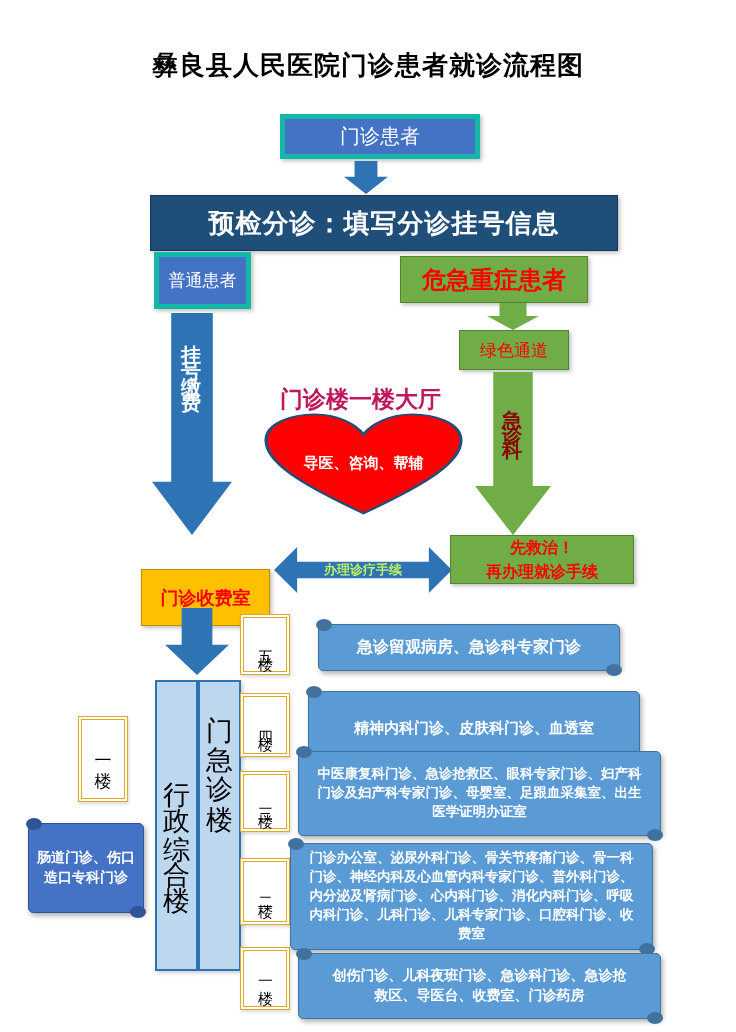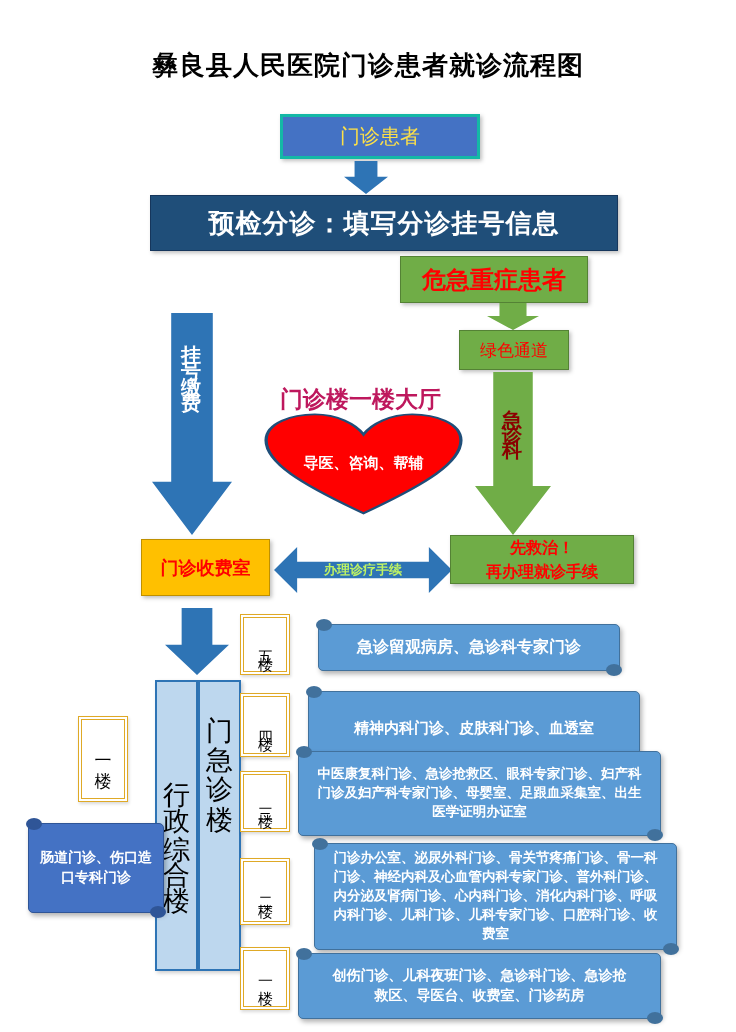--- a/index.html
+++ b/index.html
@@ -4,21 +4,21 @@
 <style>
   * { margin: 0; padding: 0; box-sizing: border-box; }
   html, body { background: #ffffff; }
   body { font-family: "Liberation Sans", "DejaVu Sans", sans-serif; }
   .canvas { position: relative; width: 736px; height: 1032px; background: #fff; overflow: hidden; margin: 0 auto; }
   .abs { position: absolute; margin-top: 20px; }
 
   .title { width: 736px; top: 28px; left: 0; text-align: center; font-size: 26px; font-weight: bold; color: #000; letter-spacing: 1px; }
 
   .box { display: flex; align-items: center; justify-content: center; text-align: center; box-shadow: 2px 2px 4px rgba(0,0,0,0.25); }
-  .blue-box { background: #4472C4; border: 3px solid #14b8a6; color: #fde047; }
+  .blue-box { background: #4472C4; border: 5px solid #14b8a6; color: #ffffff; }
   .darkblue-box { background: #1F4E79; border: 1px solid #16365C; color: #fff; font-weight: bold; }
   .green-box { background: #70AD47; border: 1px solid #548235; color: #FF0000; }
   .orange-box { background: #FFC000; border: 1px solid #BF9000; color: #FF0000; font-weight: bold; }
 
   .arrow { background: #2E74B5; }
   .arrow.green { background: #70AD47; }
   .arr-small { clip-path: polygon(24% 0, 76% 0, 76% 48%, 100% 48%, 50% 100%, 0 48%, 24% 48%); }
   .arr-mid   { clip-path: polygon(26% 0, 74% 0, 74% 55%, 100% 55%, 50% 100%, 0 55%, 26% 55%); }
   .arr-long  { clip-path: polygon(24% 0, 76% 0, 76% 76%, 100% 76%, 50% 100%, 0 76%, 24% 76%); }
   .arr-er    { clip-path: polygon(24% 0, 76% 0, 76% 70%, 100% 70%, 50% 100%, 0 70%, 24% 70%); }
@@ -57,20 +57,21 @@
 <div class="canvas">
 
   <div class="abs title">彝良县人民医院门诊患者就诊流程图</div>
 
   <div class="abs box blue-box" style="left:280px; top:94px; width:200px; height:45px; font-size:20px;">门诊患者</div>
 
   <div class="abs arrow arr-small" style="left:344px; top:141px; width:44px; height:33px;"></div>
 
   <div class="abs box darkblue-box" style="left:150px; top:175px; width:468px; height:56px; font-size:26px; letter-spacing:1px;">预检分诊：填写分诊挂号信息</div>
 
+  <div class="abs box blue-box" style="left:154px; top:232px; width:97px; height:57px; font-size:17px;">普通患者</div>
 
   <div class="abs box green-box" style="left:400px; top:236px; width:188px; height:47px; font-size:24px; font-weight:bold;">危急重症患者</div>
 
   <div class="abs arrow green arr-small" style="left:487px; top:283px; width:52px; height:27px;"></div>
 
   <div class="abs box green-box" style="left:459px; top:310px; width:110px; height:40px; font-size:17px;">绿色通道</div>
 
   <div class="abs arrow arr-long" style="left:152px; top:293px; width:80px; height:222px;">
     <span class="vtext" style="position:absolute; left:50%; transform:translateX(-50%); top:16px; color:#fff; font-size:20px; font-weight:bold; letter-spacing:16px;">挂号缴费</span>
   </div>
@@ -81,21 +82,21 @@
     <svg viewBox="0 0 100 90" preserveAspectRatio="none">
       <path d="M50,86 C19,61 2,43 2,24 C2,9 15,2 26,2 C37,2 46,10 50,19 C54,10 63,2 74,2 C85,2 98,9 98,24 C98,43 81,61 50,86 Z" fill="#FF0000" stroke="#1F4E79" stroke-width="1.6"></path>
     </svg>
     <div class="heart-label">导医、咨询、帮辅</div>
   </div>
 
   <div class="abs arrow green arr-er" style="left:475px; top:352px; width:76px; height:163px;">
     <span class="vtext" style="position:absolute; left:50%; transform:translateX(-50%); top:22px; color:#8B0000; font-size:20px; font-weight:bold; letter-spacing:15px;">急诊科</span>
   </div>
 
-  <div class="abs box orange-box" style="left:141px; top:519px; width:129px; height:57px; font-size:18px;">门诊收费室</div>
+  <div class="abs box orange-box" style="left:141px; top:549px; width:129px; height:57px; font-size:18px;">门诊收费室</div>
 
   <div class="abs arrow arr-dbl" style="left:274px; top:527px; width:178px; height:46px;">
     <span style="color:#bef264; font-size:13px; font-weight:bold;">办理诊疗手续</span>
   </div>
 
   <div class="abs box green-box" style="left:450px; top:515px; width:184px; height:49px; font-size:16px; font-weight:bold; flex-direction:column; line-height:1.5;">
     <div>先救治！</div>
     <div>再办理就诊手续</div>
   </div>
 
@@ -106,21 +107,21 @@
   </div>
 
   <div class="abs building" style="left:198px; top:660px; width:43px; height:291px; align-items:flex-start;">
     <span class="vtext" style="letter-spacing:30px; padding-top:12px;">门急诊楼</span>
   </div>
 
   <div class="abs frame" style="left:78px; top:696px; width:50px; height:86px;">
     <span class="vtext" style="font-size:17px; letter-spacing:8px;">一楼</span>
   </div>
 
-  <div class="abs scroll deep-scroll" style="left:28px; top:803px; width:136px; height:90px; font-size:14px; padding:6px 8px;">肠道门诊、伤口造口专科门诊</div>
+  <div class="abs scroll deep-scroll" style="left:28px; top:803px; width:116px; height:90px; font-size:14px; padding:6px 8px;">肠道门诊、伤口造口专科门诊</div>
 
   <div class="abs frame" style="left:240px; top:594px; width:50px; height:61px;">
     <span class="vtext" style="font-size:15px; letter-spacing:6px;">五楼</span>
   </div>
   <div class="abs frame" style="left:240px; top:673px; width:50px; height:64px;">
     <span class="vtext" style="font-size:15px; letter-spacing:6px;">四楼</span>
   </div>
   <div class="abs frame" style="left:240px; top:751px; width:50px; height:61px;">
     <span class="vtext" style="font-size:15px; letter-spacing:6px;">三楼</span>
   </div>
@@ -130,17 +131,17 @@
   <div class="abs frame" style="left:240px; top:927px; width:50px; height:63px;">
     <span class="vtext" style="font-size:15px; letter-spacing:6px;">一楼</span>
   </div>
 
   <div class="abs scroll" style="left:318px; top:604px; width:302px; height:47px; font-size:16px; padding:4px 1px;">急诊留观病房、急诊科专家门诊</div>
 
   <div class="abs scroll" style="left:308px; top:671px; width:332px; height:73px; font-size:15px; padding:4px 22px;">精神内科门诊、皮肤科门诊、血透室</div>
 
   <div class="abs scroll" style="left:298px; top:731px; width:363px; height:85px; font-size:13.5px; padding:6px 16px;">中医康复科门诊、急诊抢救区、眼科专家门诊、妇产科门诊及妇产科专家门诊、母婴室、足跟血采集室、出生医学证明办证室</div>
 
-  <div class="abs scroll" style="left:314px; top:823px; width:363px; height:107px; font-size:13.5px; padding:6px 14px;">门诊办公室、泌尿外科门诊、骨关节疼痛门诊、骨一科门诊、神经内科及心血管内科专家门诊、普外科门诊、内分泌及肾病门诊、心内科门诊、消化内科门诊、呼吸内科门诊、儿科门诊、儿科专家门诊、口腔科门诊、收费室</div>
+  <div class="abs scroll" style="left:290px; top:823px; width:363px; height:107px; font-size:13.5px; padding:6px 14px;">门诊办公室、泌尿外科门诊、骨关节疼痛门诊、骨一科门诊、神经内科及心血管内科专家门诊、普外科门诊、内分泌及肾病门诊、心内科门诊、消化内科门诊、呼吸内科门诊、儿科门诊、儿科专家门诊、口腔科门诊、收费室</div>
 
   <div class="abs scroll" style="left:298px; top:933px; width:363px; height:66px; font-size:14px; padding:6px 32px;">创伤门诊、儿科夜班门诊、急诊科门诊、急诊抢救区、导医台、收费室、门诊药房</div>
 
 </div>
 
 </body></html>

